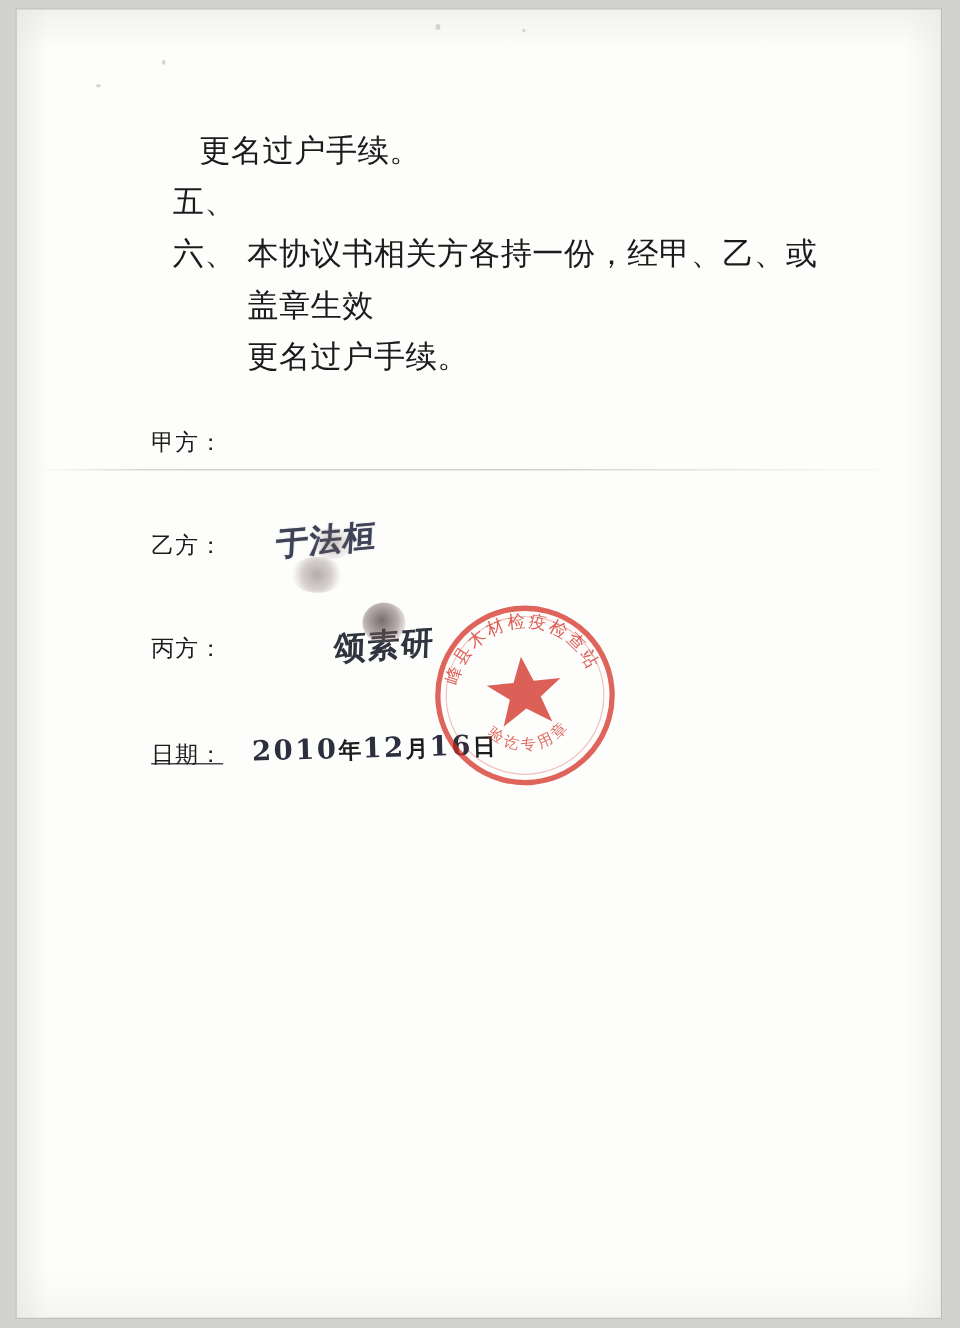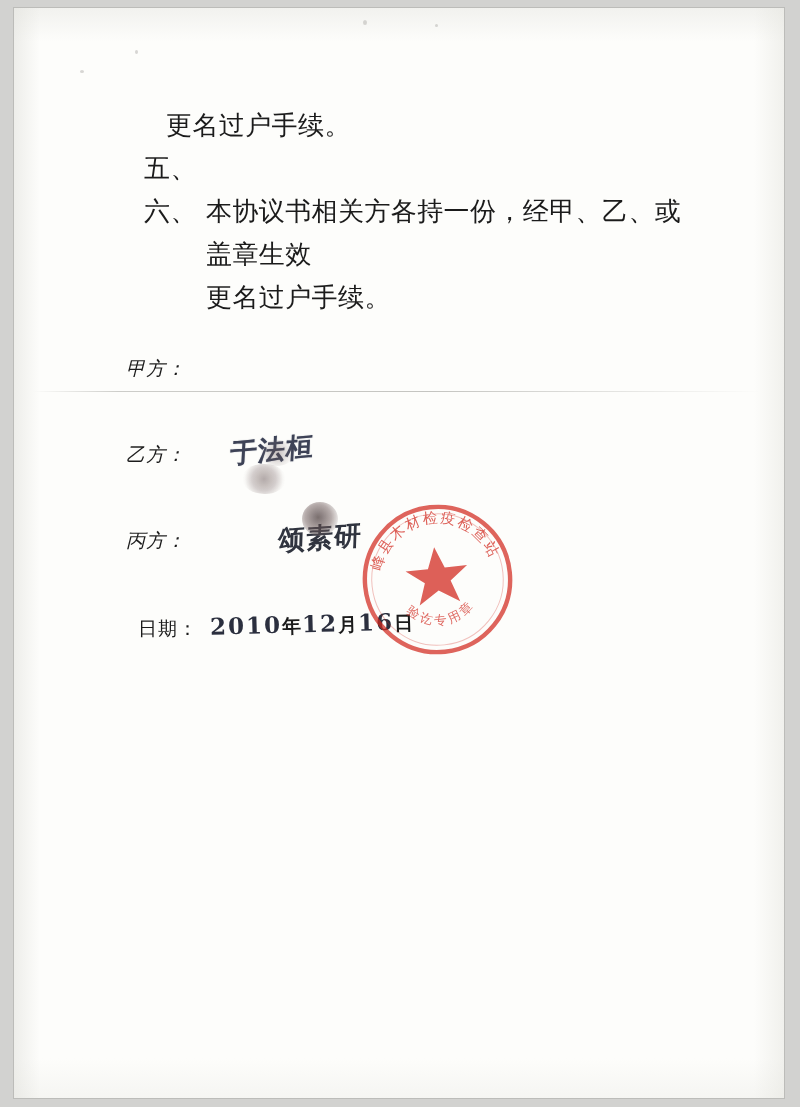--- a/index.html
+++ b/index.html
@@ -94,32 +94,32 @@
   }
   .sig-row {
     position: relative;
     height: 86px;
   }
   .sig-row .label {
     position: absolute;
     left: 0;
     top: 0;
     letter-spacing: 1px;
-    font-style: italic;
   }
   .date-row {
     position: relative;
     margin-top: 2px;
     height: 40px;
   }
   .date-row .label {
     position: absolute;
-    left: 12px;
+    left: 0;
     top: 0;
     letter-spacing: 1px;
+    text-decoration: underline;
   }
 
   
   .hand {
     font-family: "DejaVu Serif", serif;
     color: #3a3f55;
     font-weight: 600;
     letter-spacing: 1px;
   }
   .sign-b {

